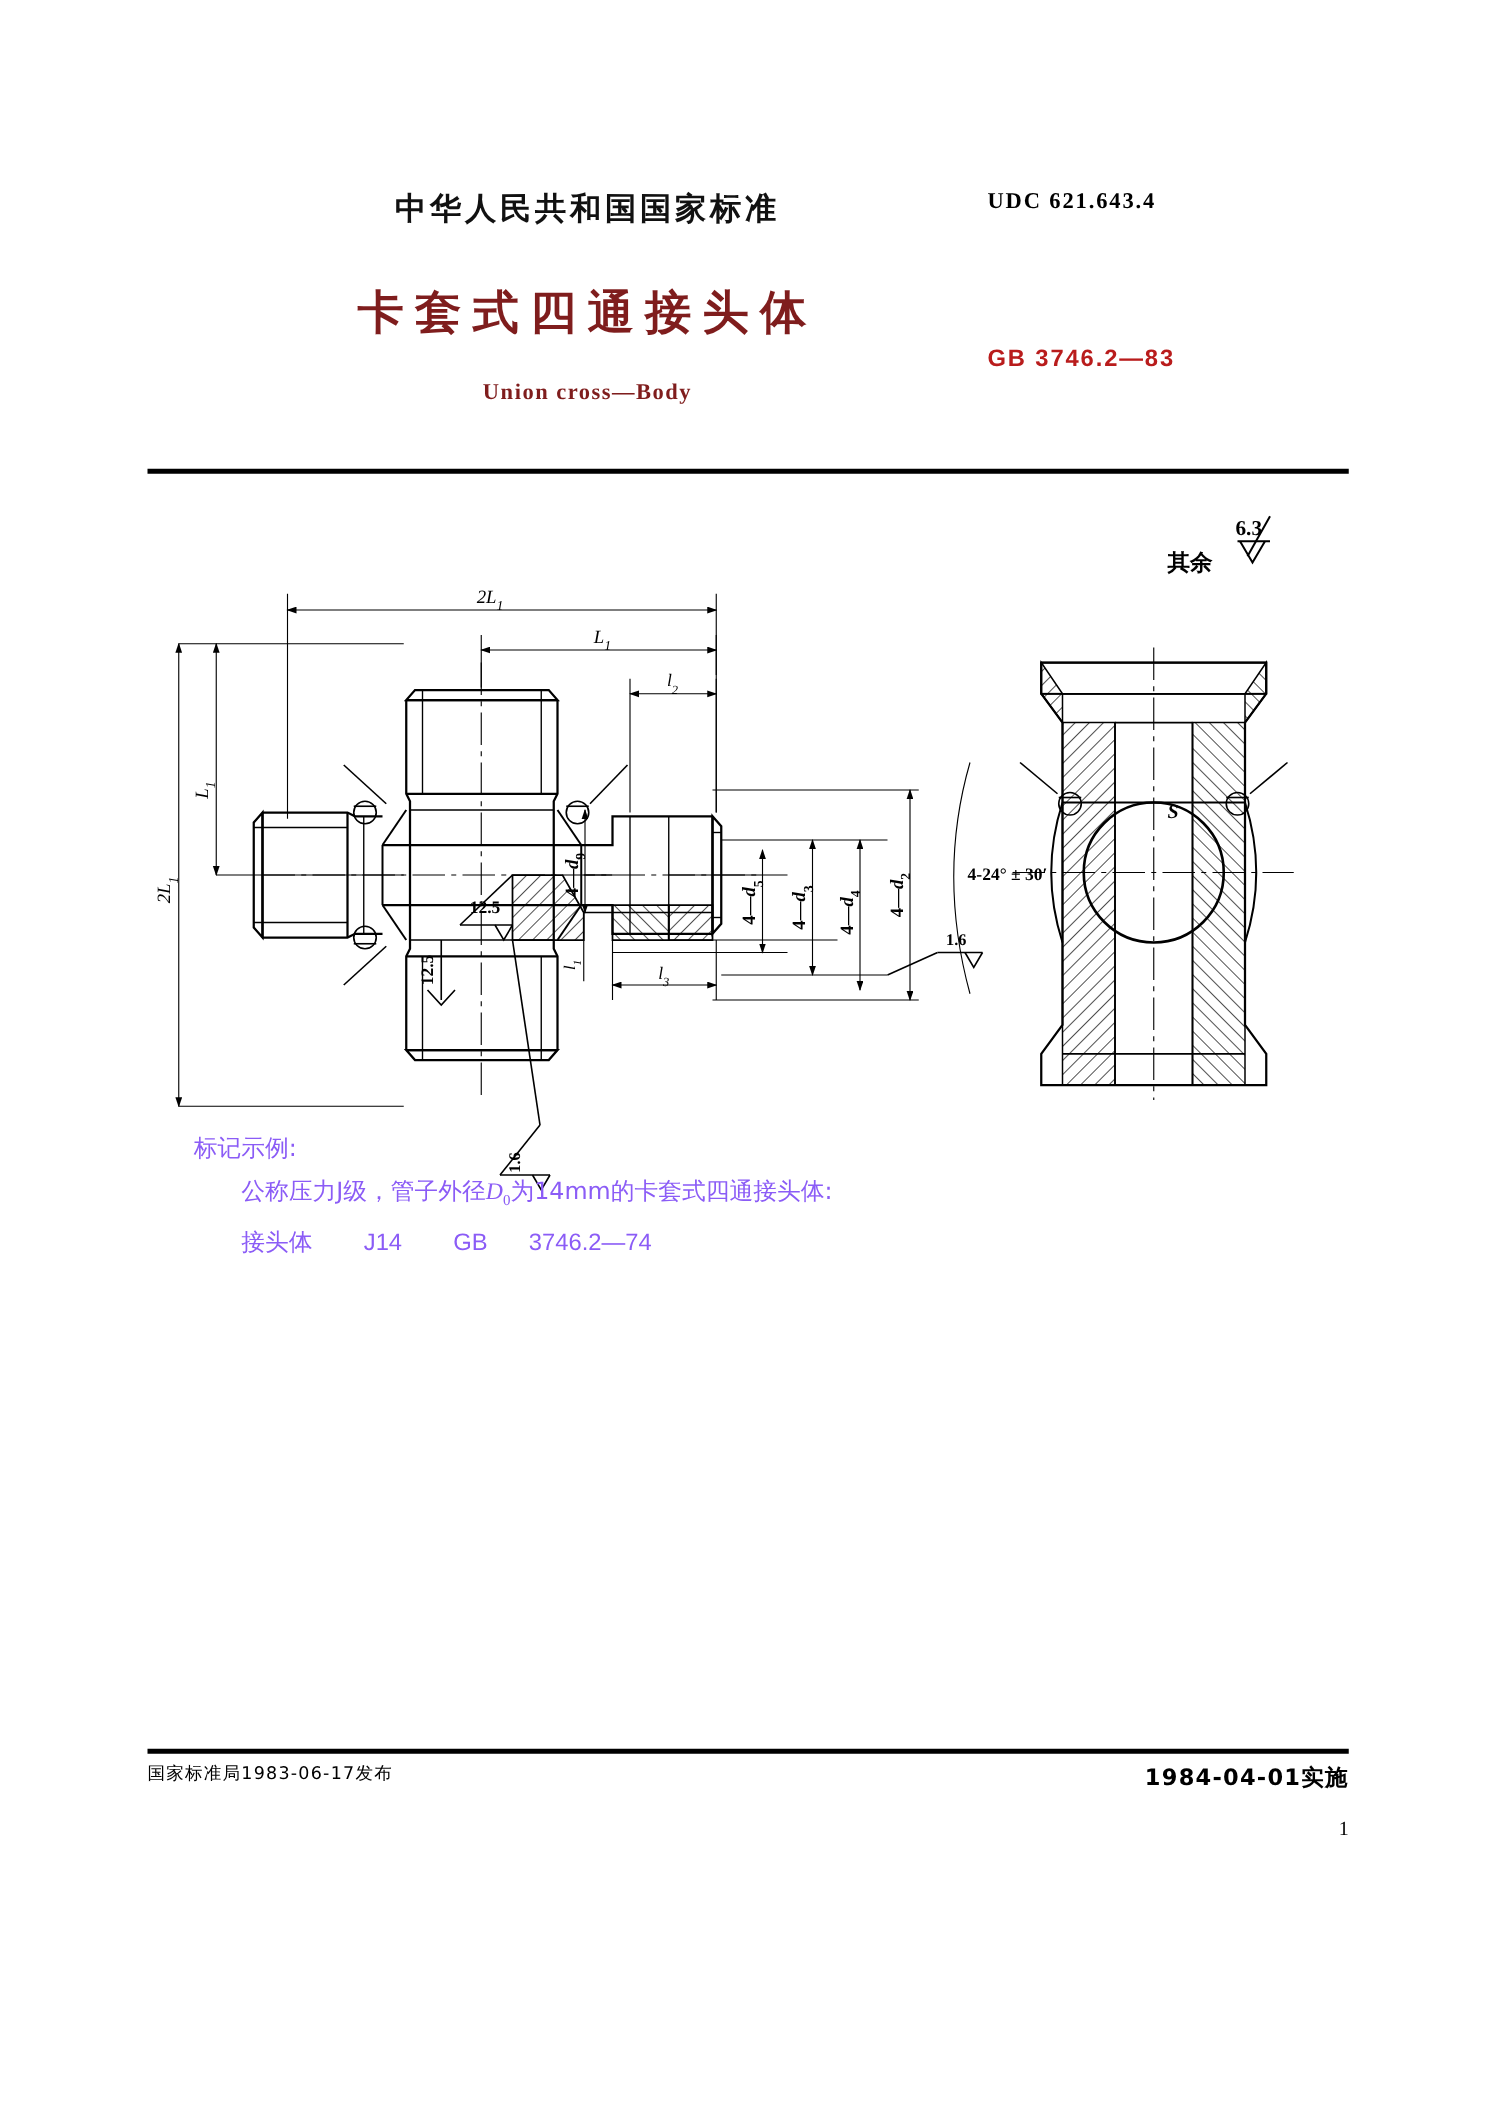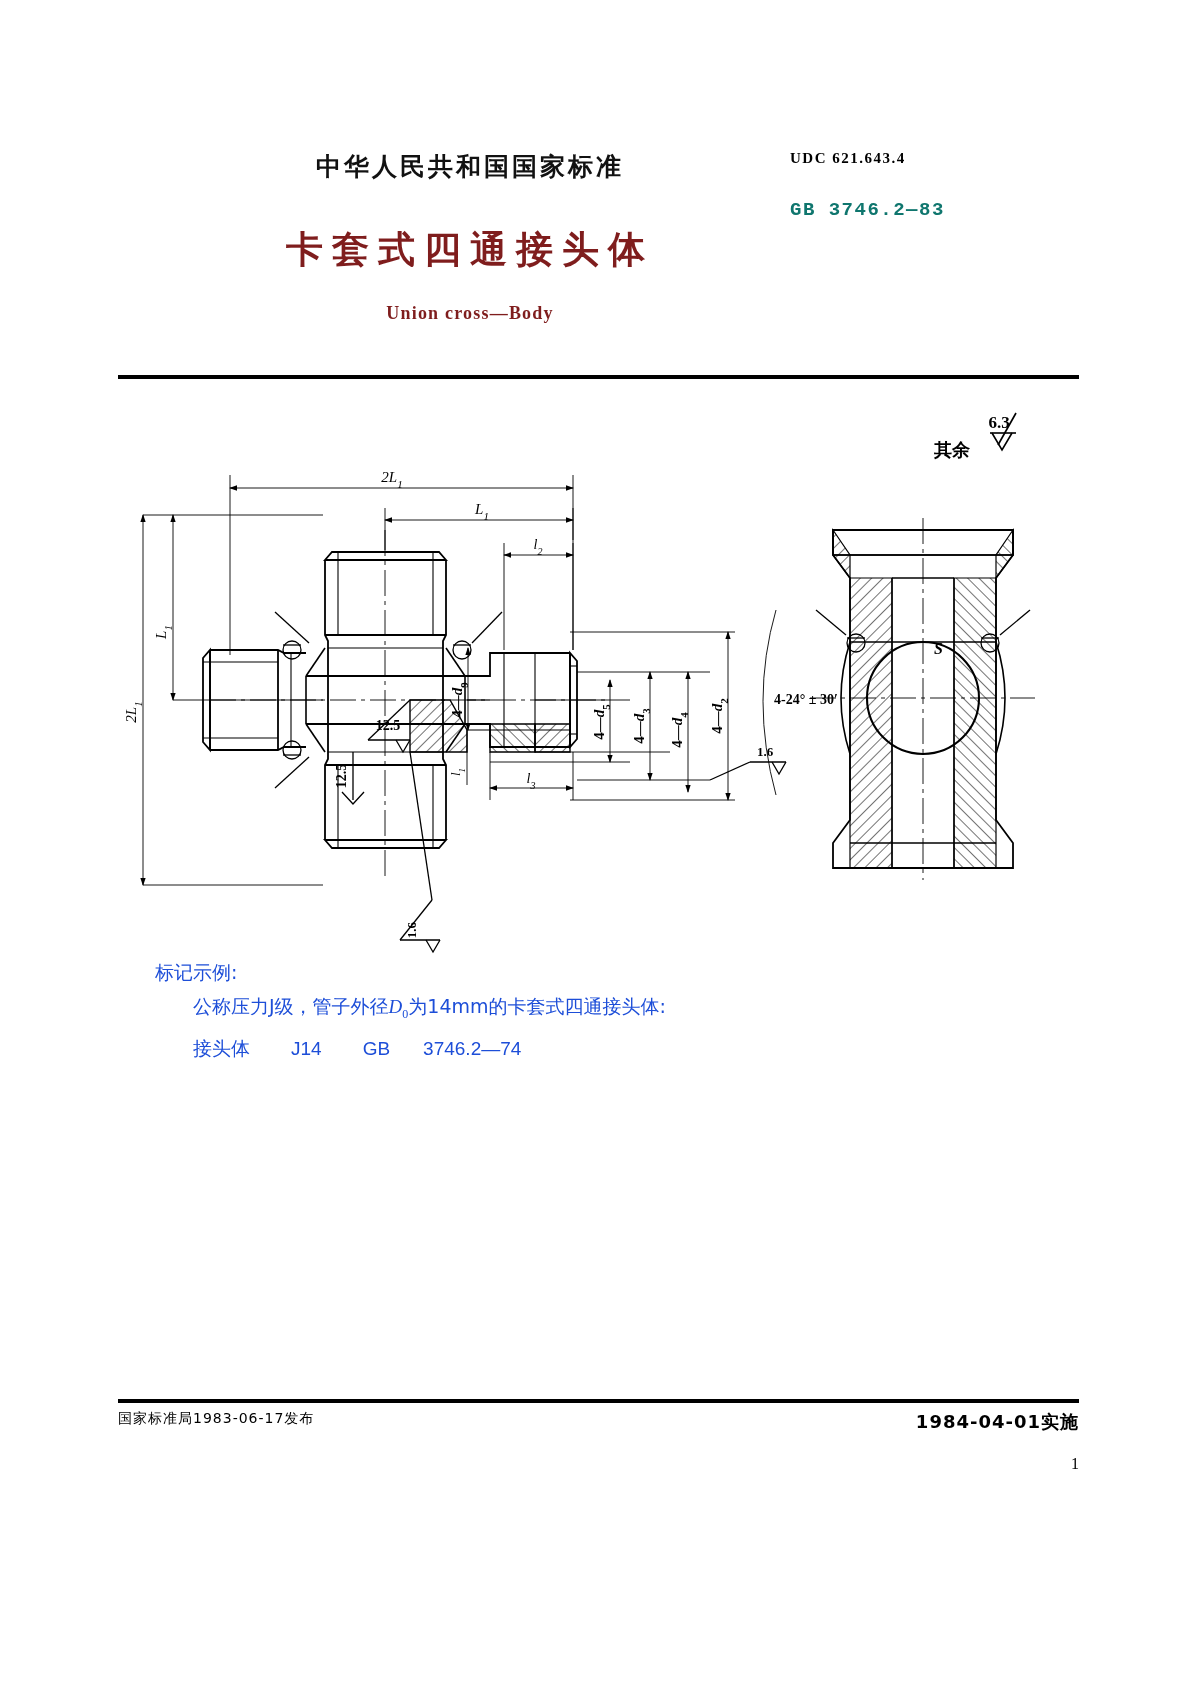--- a/index.html
+++ b/index.html
@@ -18,32 +18,32 @@
   }
   .main-title{
     font-family:"DejaVu Sans","Liberation Sans",sans-serif;
     font-weight:bold;font-size:37px;letter-spacing:9px;margin-top:42px;color:#7f1d1d;
   }
   .en-title{
     font-family:"Liberation Serif","DejaVu Serif",serif;
     font-weight:bold;font-size:18px;letter-spacing:1.2px;margin-top:28px;color:#7f1d1d;
   }
   .hdr-right{position:absolute;left:790px;top:0;width:320px;}
-  .udc{font-family:"Liberation Serif","DejaVu Serif",serif;font-weight:bold;font-size:15px;letter-spacing:1.5px;color:#000;}
-  .gbno{font-family:Liberation Mono, monospace;font-weight:bold;font-size:19px;letter-spacing:1.5px;margin-top:32px;color:#0f766e;}
+  .udc{font-family:"Liberation Serif","DejaVu Serif",serif;font-weight:bold;font-size:18px;letter-spacing:1.5px;color:#000;}
+  .gbno{font-family:Liberation Sans, sans-serif;font-weight:bold;font-size:19px;letter-spacing:1.5px;margin-top:106px;color:#b91c1c;}
 
   .rule-top{position:absolute;left:118px;right:112px;top:375px;height:4px;background:#000;}
 
   
   .drawing{position:absolute;left:110px;top:400px;width:980px;height:570px;}
   .drawing svg{display:block;}
 
   
-  .mark{position:absolute;left:155px;top:955px;width:800px;
-        font-family:"DejaVu Sans","Liberation Sans",sans-serif;font-size:19px;line-height:34px;color:#1d4ed8;}
+  .mark{position:absolute;left:155px;top:902px;width:800px;
+        font-family:"DejaVu Sans","Liberation Sans",sans-serif;font-size:19px;line-height:34px;color:#8b5cf6;}
   .mark .l1{margin-left:0;}
   .mark .l2{margin-left:38px;}
   .mark .l3{margin-left:38px;}
   .mark .v{font-family:"Liberation Serif","DejaVu Serif",serif;font-style:italic;}
   .mark .sub{font-size:12px;vertical-align:sub;font-style:normal;font-family:"Liberation Serif","DejaVu Serif",serif;}
   .mark .num{font-family:Liberation Sans, sans-serif;margin-left:19px;}
   .sp{display:inline-block;width:14px;}
   .sp2{display:inline-block;width:22px;}
 
   

